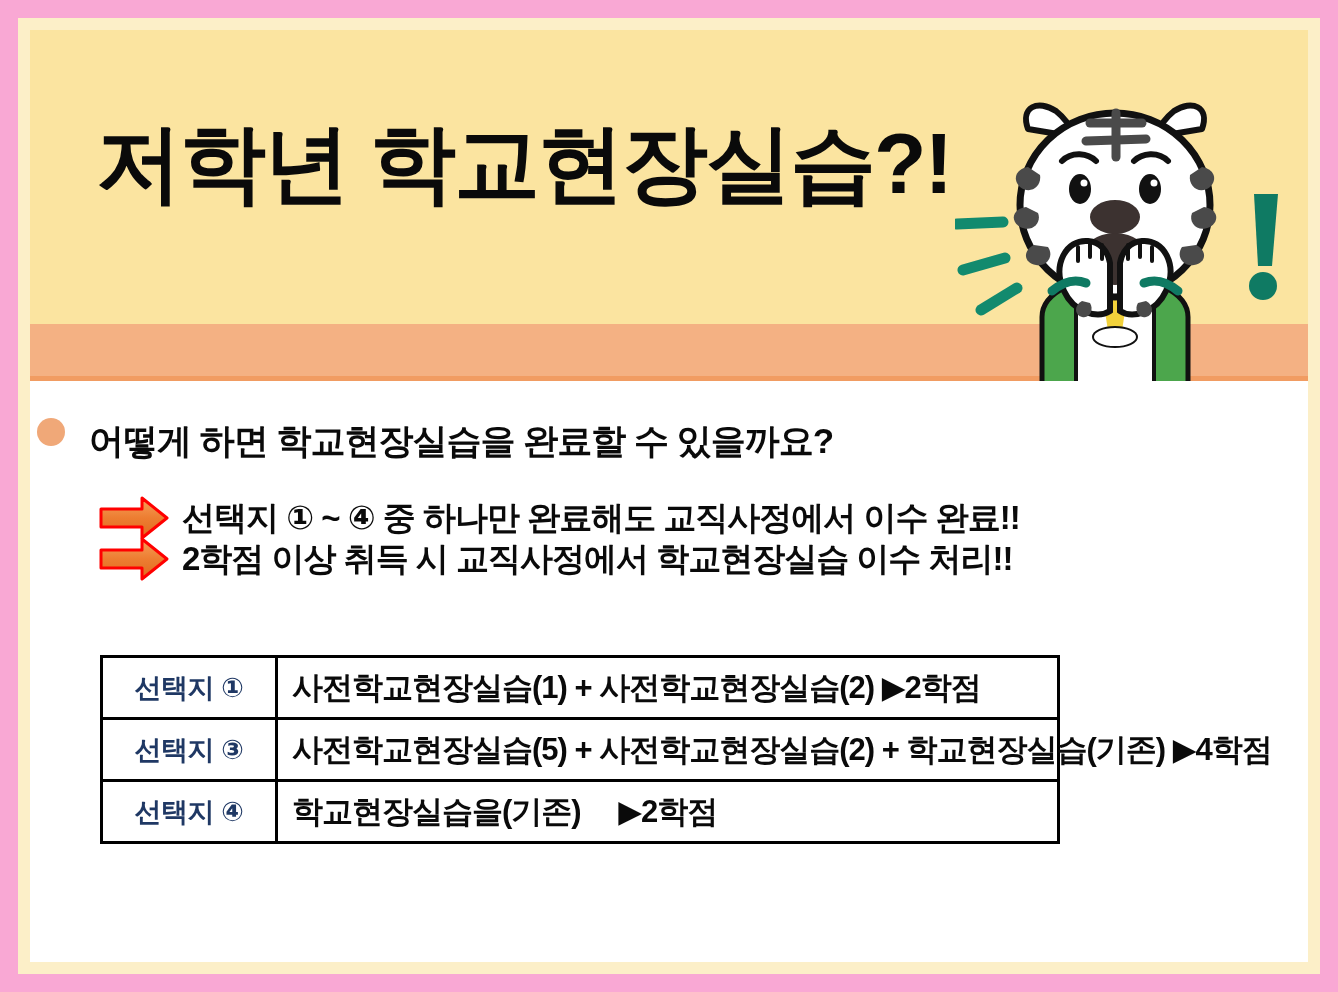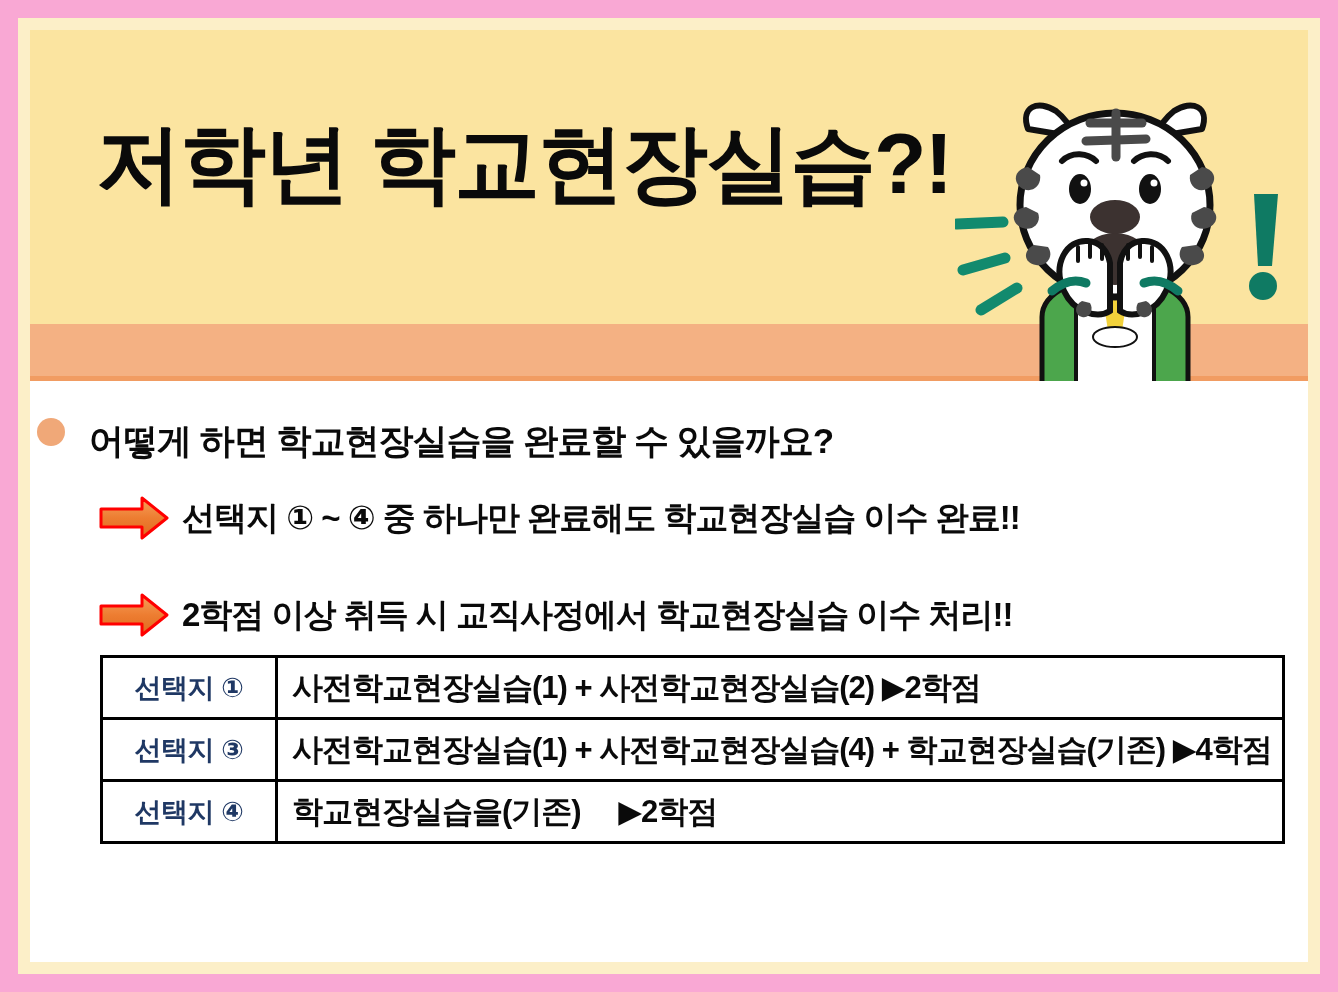--- a/index.html
+++ b/index.html
@@ -142,21 +142,21 @@
     z-index: -1;
   }
 
   
   .arrow-row {
     position: absolute;
     display: flex;
     align-items: center;
   }
   .arrow-row.r1 { left: 98px; top: 495px; }
-  .arrow-row.r2 { left: 98px; top: 592px; align-items: flex-end; }
+  .arrow-row.r2 { left: 98px; top: 536px; align-items: flex-end; }
 
   .arrow-icon {
     width: 72px;
     height: 46px;
     margin-right: 12px;
     flex: none;
   }
 
   .arrow-text {
     position: relative;
@@ -165,21 +165,21 @@
     color: #0A0A0A;
     white-space: nowrap;
     letter-spacing: -1px;
   }
 
   
   .opt-table {
     position: absolute;
     left: 100px;
     top: 655px;
-    width: 1185px;
+    width: 960px;
     border-collapse: collapse;
     table-layout: fixed;
     background: #ffffff;
   }
   .opt-table td {
     border: 3px solid #000000;
     height: 59px;
     padding: 0 0 0 14px;
     vertical-align: middle;
   }
@@ -308,21 +308,21 @@
           <linearGradient id="ag1" x1="0" y1="0" x2="0" y2="1">
             <stop offset="0%" stop-color="#F6A05A"></stop>
             <stop offset="50%" stop-color="#ED7D31"></stop>
             <stop offset="100%" stop-color="#E06A1E"></stop>
           </linearGradient>
         </defs>
         <path d="M3 14 L44 14 L44 3 L69 23 L44 43 L44 32 L3 32 Z" fill="url(#ag1)" stroke="#FF0000" stroke-width="3" stroke-linejoin="round"></path>
       </svg>
     </div>
     <div class="arrow-text">
-      <span class="hl">선택지 ① ~ ④ 중 하나만 완료</span><span>해도 학교현장실습 이수 완료!!</span>
+      <span class="hl">선택지 ① ~ ④ 중 하나만 완료</span><span>해도 교직사정에서 이수 완료!!</span>
     </div>
   </div>
 
   <div class="arrow-row r2">
     <div class="arrow-icon">
       <svg width="72" height="46" viewBox="0 0 72 46">
         <defs>
           <linearGradient id="ag2" x1="0" y1="0" x2="0" y2="1">
             <stop offset="0%" stop-color="#F6A05A"></stop>
             <stop offset="50%" stop-color="#ED7D31"></stop>
@@ -338,21 +338,21 @@
   </div>
 
   <table class="opt-table">
     <tbody>
       <tr>
         <td class="label-cell">선택지 ①</td>
         <td class="desc-cell">사전학교현장실습(1) + 사전학교현장실습(2)  ▶2학점</td>
       </tr>
       <tr>
         <td class="label-cell">선택지 ③</td>
-        <td class="desc-cell">사전학교현장실습(1) + 사전학교현장실습(4) + 학교현장실습(기존) ▶4학점</td>
+        <td class="desc-cell">사전학교현장실습(5) + 사전학교현장실습(2) + 학교현장실습(기존) ▶4학점</td>
       </tr>
       <tr>
         <td class="label-cell">선택지 ④</td>
         <td class="desc-cell">학교현장실습을(기존)　 ▶2학점</td>
       </tr>
     </tbody>
   </table>
 
 </div>
 

